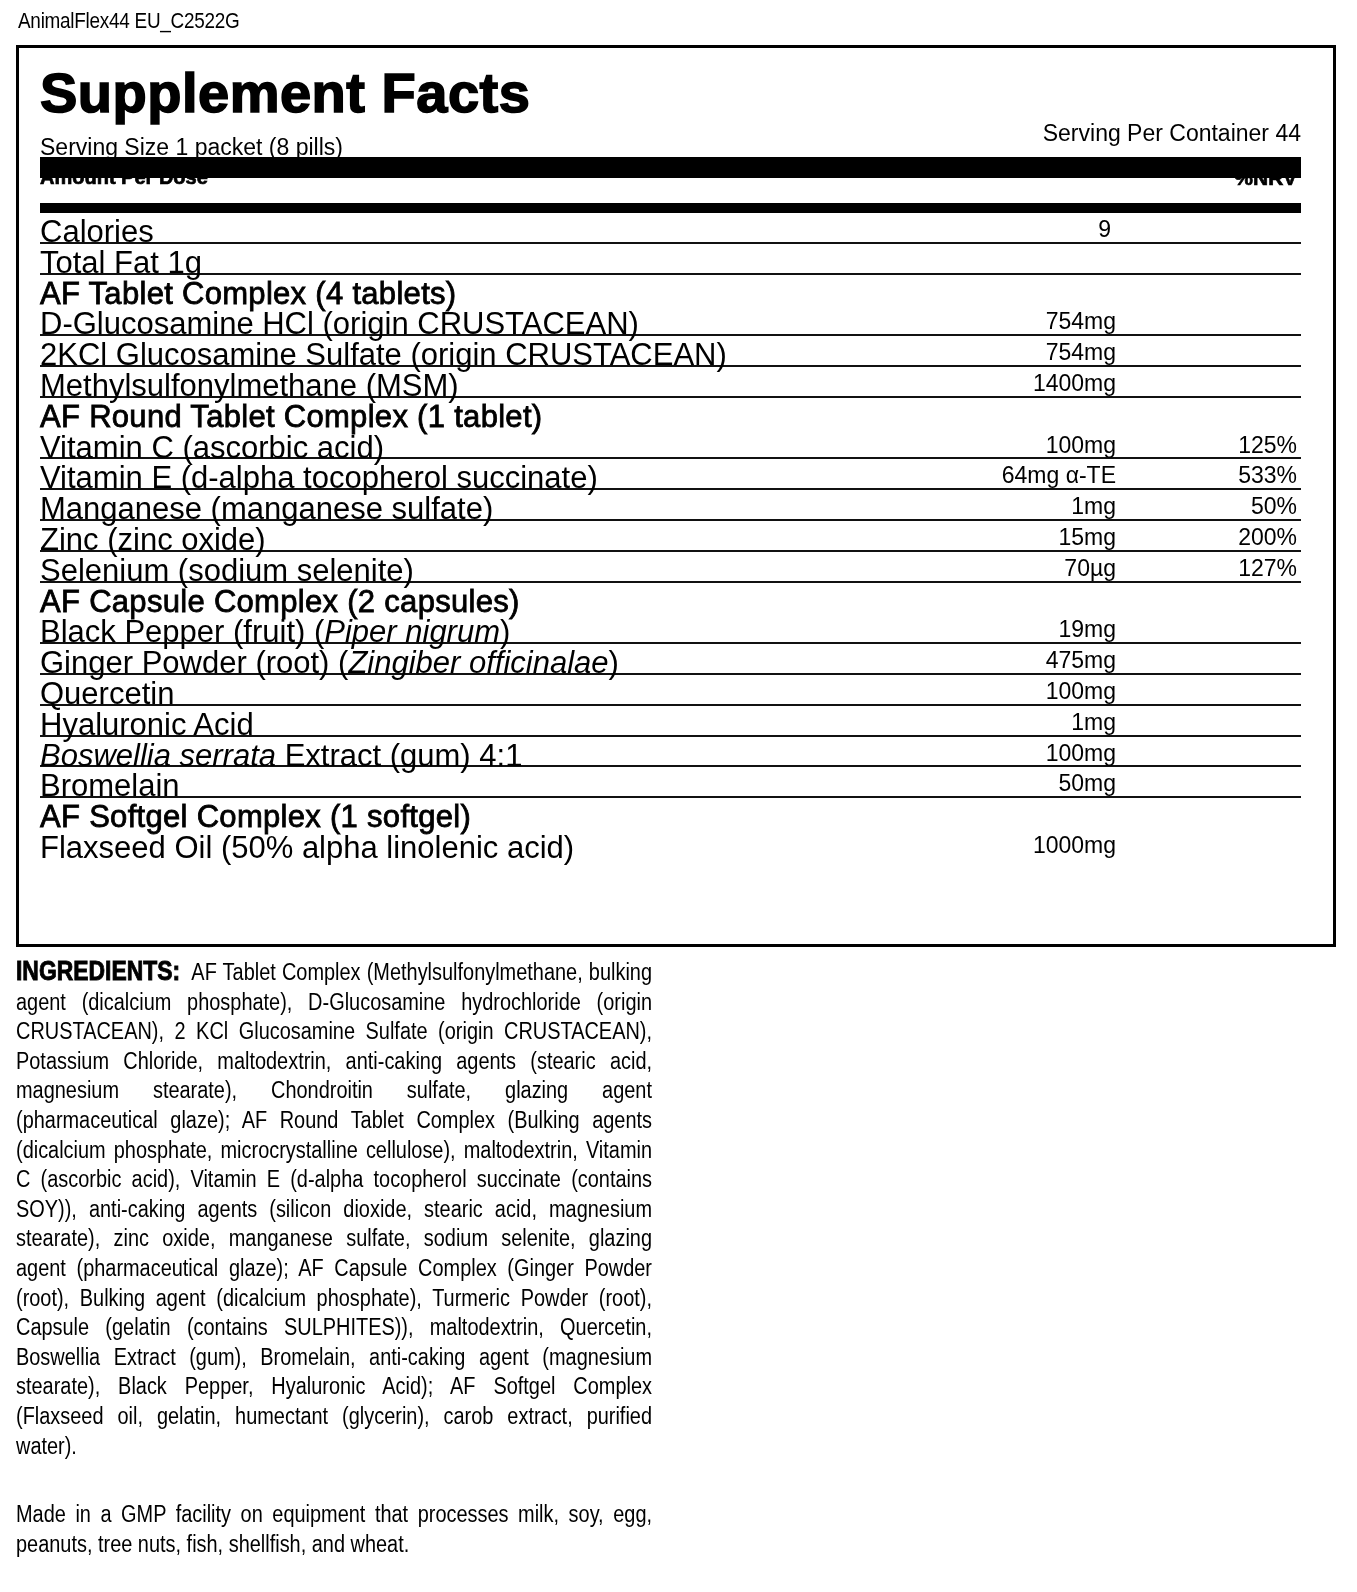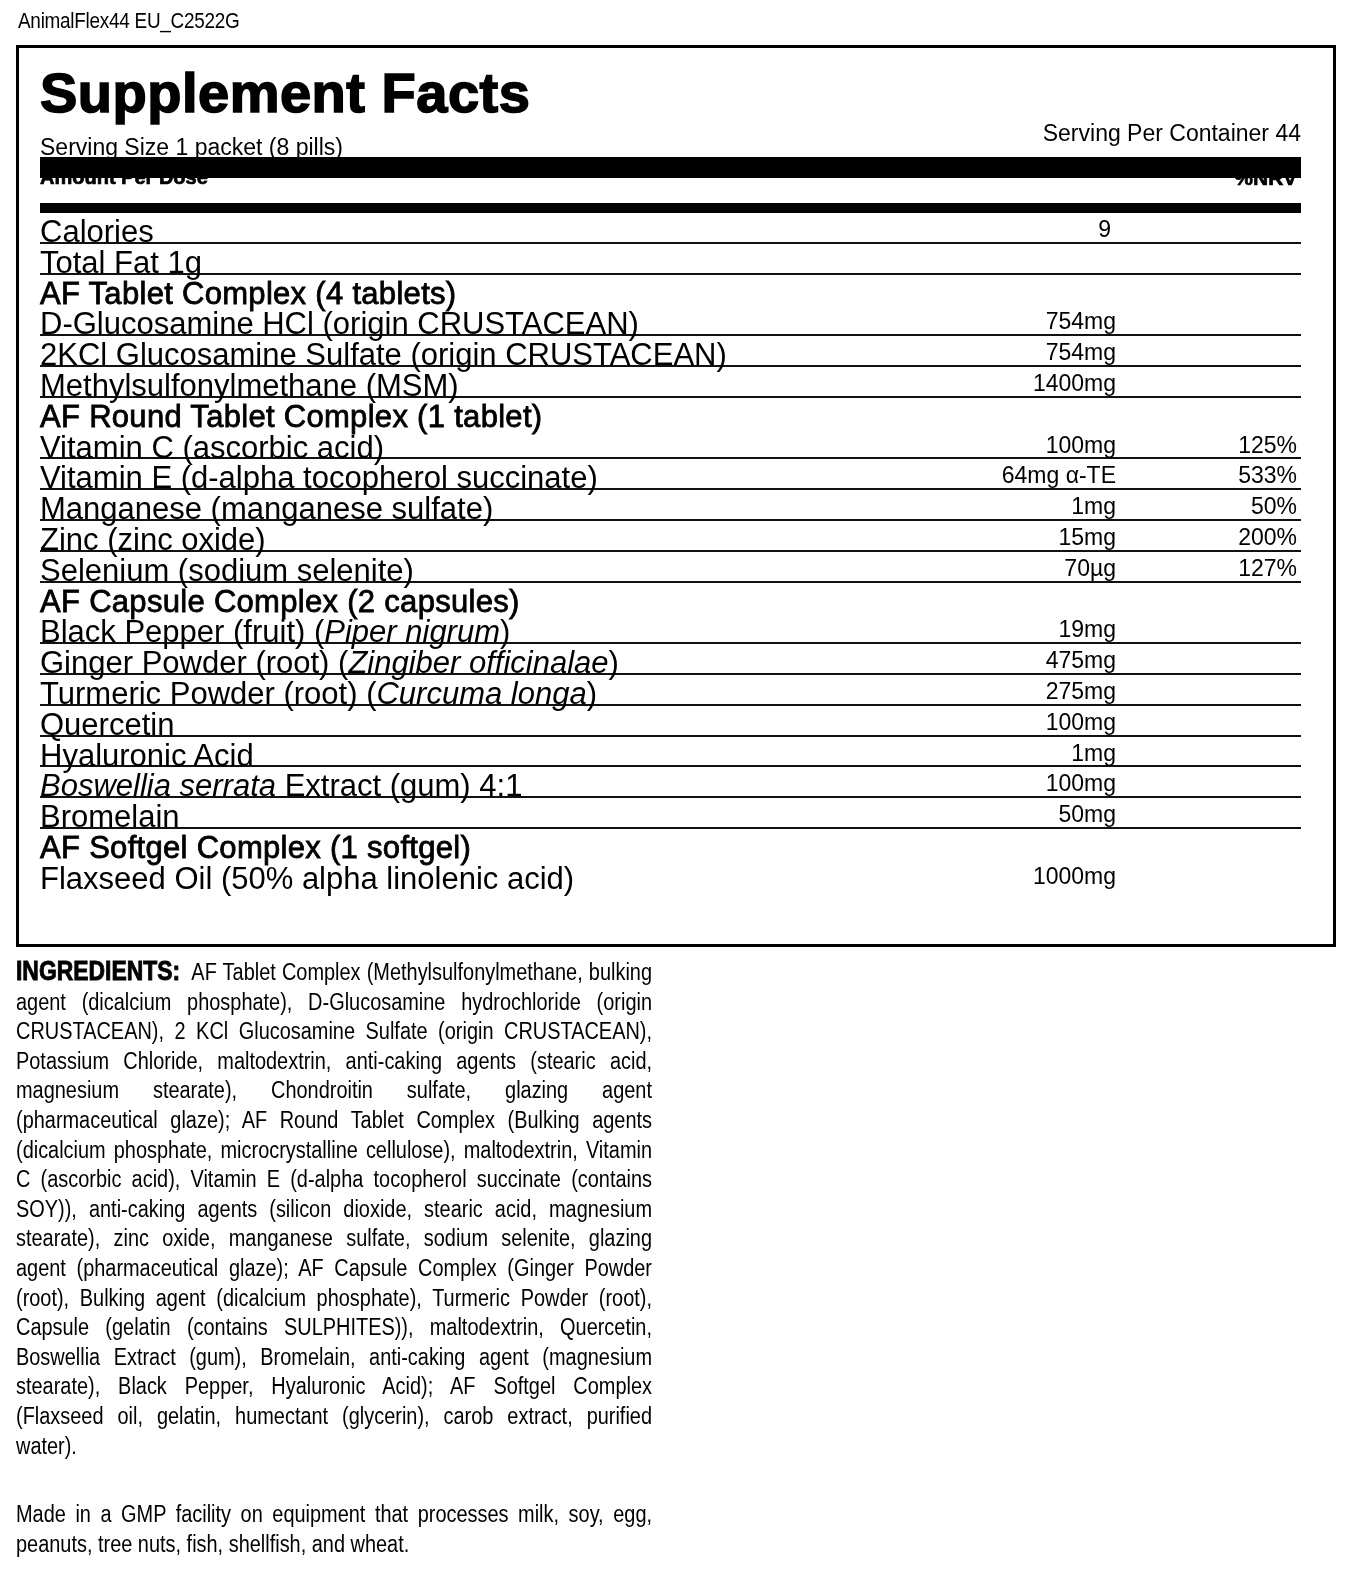--- a/index.html
+++ b/index.html
@@ -112,25 +112,20 @@
           <span class="name"><span>Black Pepper (fruit) (</span><i>Piper nigrum</i><span>)</span></span>
           <span class="amount">19mg</span>
           <span class="nrv"></span>
         </div>
         <div class="row line">
           <span class="name"><span>Ginger Powder (root) (</span><i>Zingiber officinalae</i><span>)</span></span>
           <span class="amount">475mg</span>
           <span class="nrv"></span>
         </div>
         <div class="row line">
-          <span class="name"><span>Turmeric Powder (root) (</span><i>Curcuma longa</i><span>)</span></span>
-          <span class="amount">275mg</span>
-          <span class="nrv"></span>
-        </div>
-        <div class="row line">
           <span class="name">Quercetin</span>
           <span class="amount">100mg</span>
           <span class="nrv"></span>
         </div>
         <div class="row line">
           <span class="name">Hyaluronic Acid</span>
           <span class="amount">1mg</span>
           <span class="nrv"></span>
         </div>
         <div class="row line">

